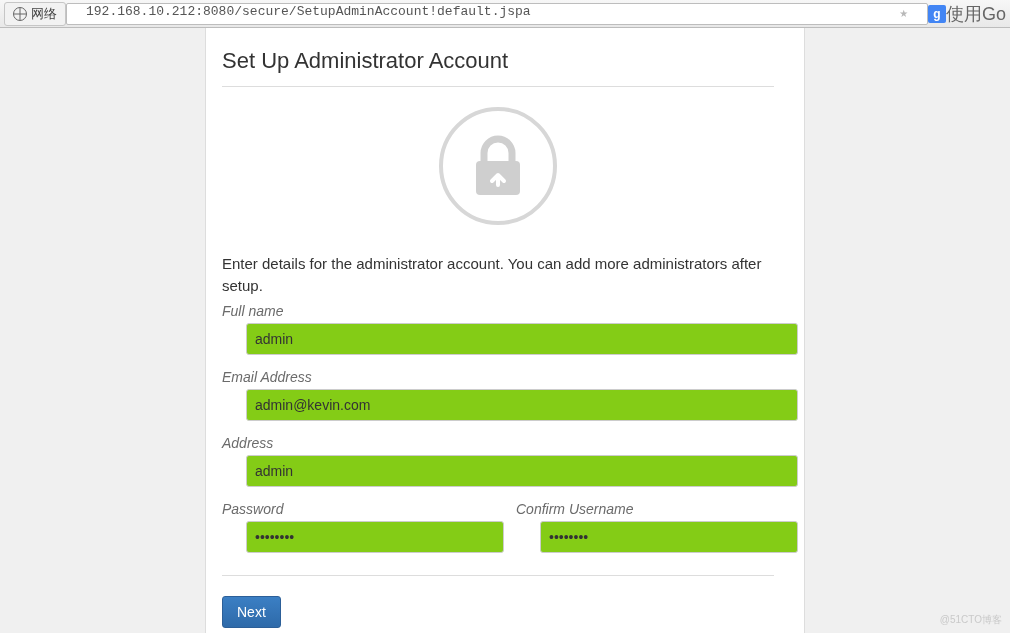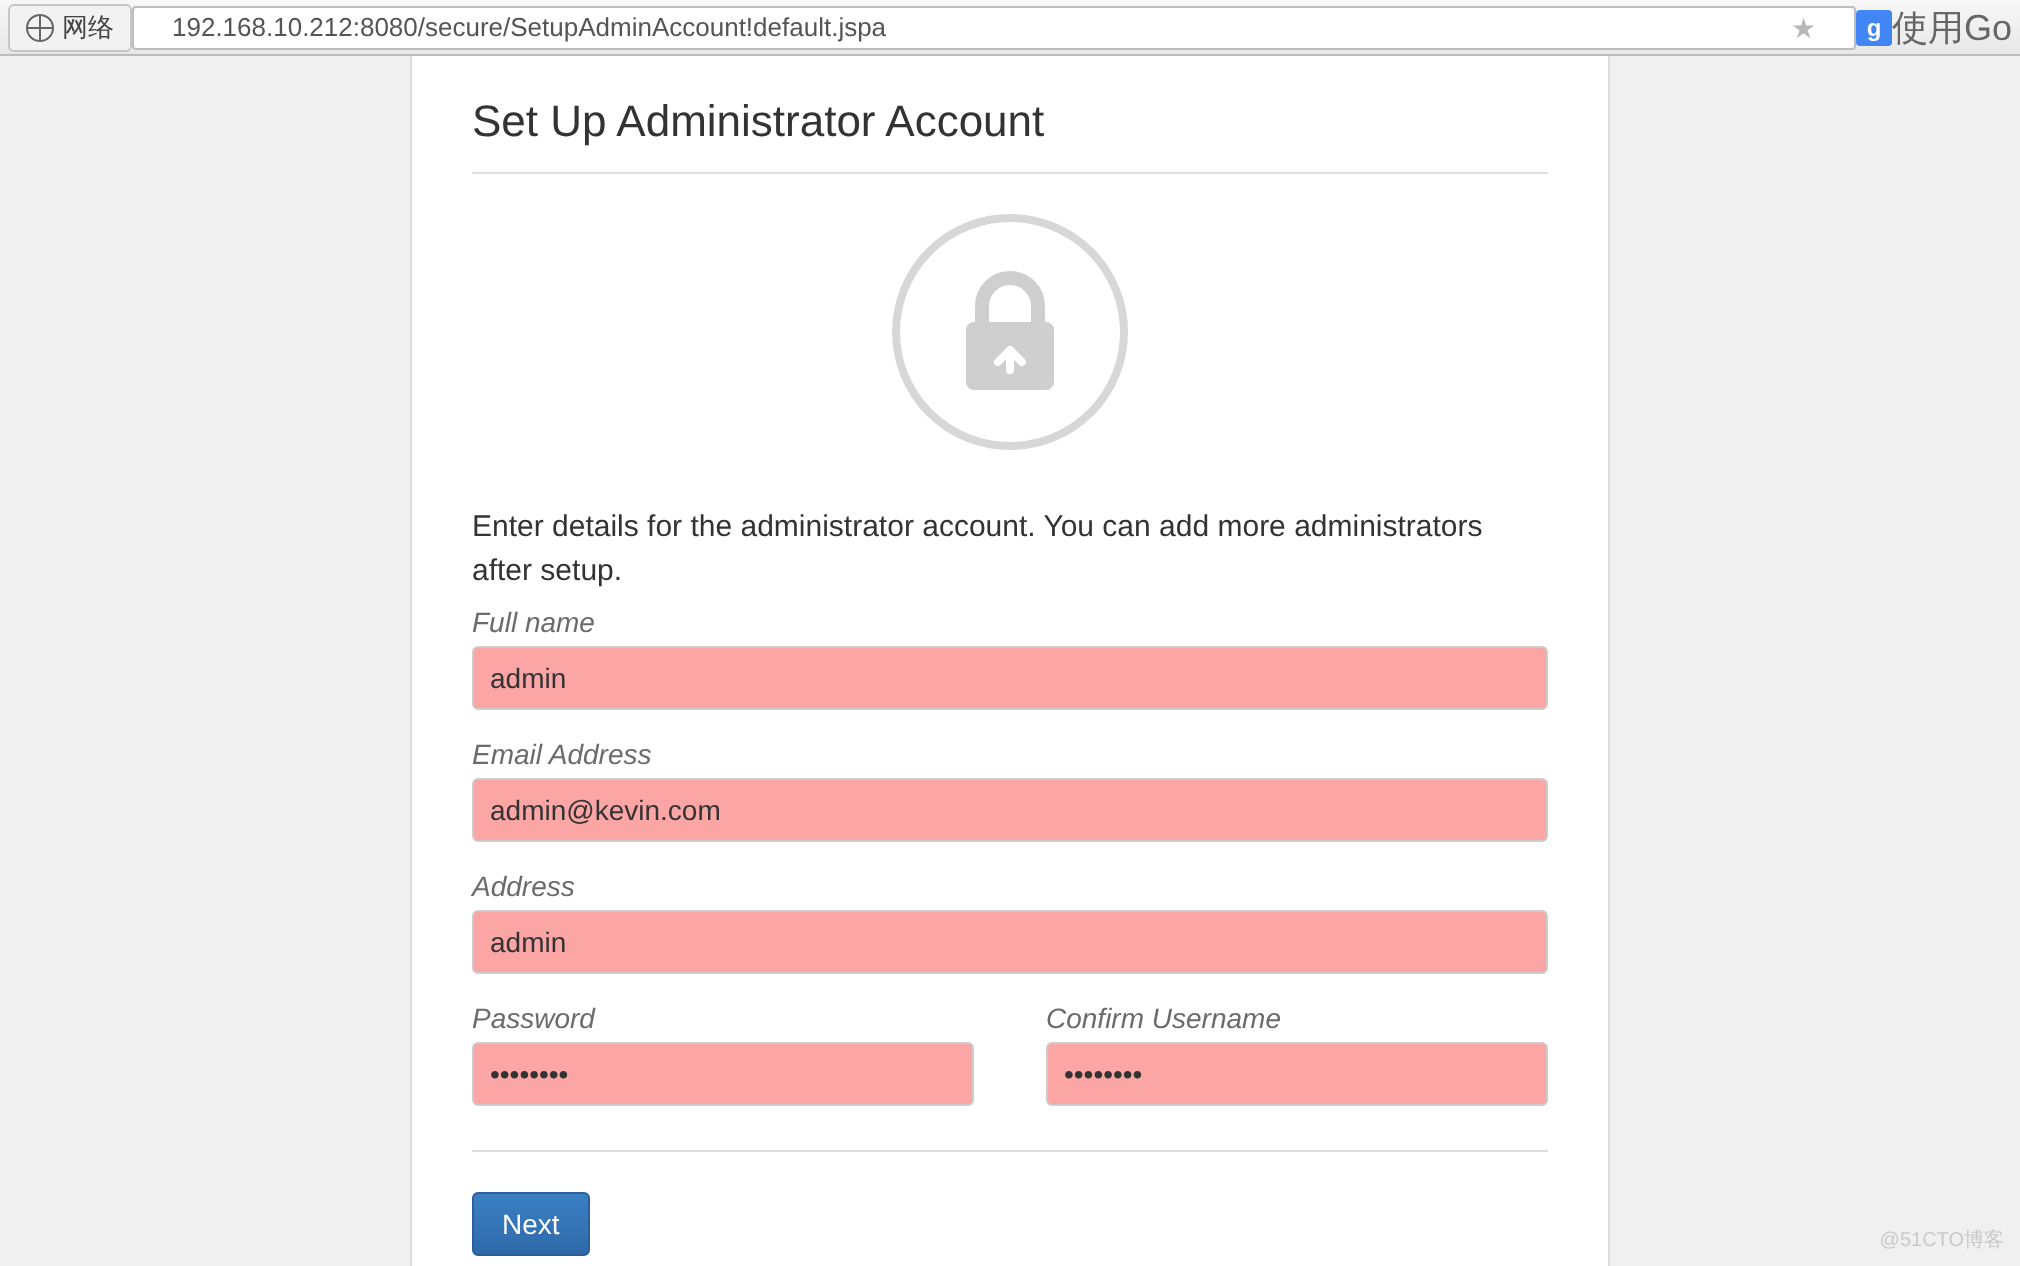--- a/index.html
+++ b/index.html
@@ -39,42 +39,42 @@
     }
     .globe-icon::before { content:""; position:absolute; left:50%; top:0; bottom:0; width:1px; background:#666; transform:translateX(-50%);}
     .globe-icon::after { content:""; position:absolute; top:50%; left:0; right:0; height:1px; background:#666; transform:translateY(-50%);}
     .url-box {
       flex: 1;
       height: 22px;
       background: #fff;
       border: 1px solid #bdbdbd;
       border-radius: 2px;
       display: flex;
-      align-items: center;
       padding: 0 19px;
       font-size: 13px;
       color: #555;
       justify-content: space-between;
+      font-family: Liberation Mono, monospace;
     }
     .star { color: #b8b8b8; font-size: 14px; }
     .g-badge {
       width: 18px; height: 18px; background: #4285f4; color:#fff; font-weight:bold; font-size:12px; display:flex; align-items:center; justify-content:center; border-radius:2px;
     }
     .search-hint { font-size: 18px; color: #666; white-space: nowrap; overflow: hidden; max-width: 60px; }
     
     .page-wrap {
       background: #f0f0f0;
       display: flex;
       justify-content: center;
       height: calc(100% - 28px);
     }
     .content {
       background: #fff;
       width: 600px;
-      padding: 20px 30px 30px 30px;
+      padding: 20px 30px 30px 16px;
       border-left: 1px solid #ddd;
       border-right: 1px solid #ddd;
       min-height: 100%;
     }
     h1 {
       font-size: 22px;
       font-weight: 400;
       color: #333;
       margin-bottom: 12px;
     }
@@ -109,21 +109,22 @@
       font-style: italic;
     }
     input[type=text], input[type=password], input[type=email] {
       width: 100%;
       height: 32px;
       border: 1px solid #ccc;
       border-radius: 3px;
       padding: 0 8px;
       font-size: 14px;
       color: #333;
-      background: #fca5a5;
+      background: #84cc16;
+      margin-left: 24px;
     }
     .btn-primary {
       background: #3572b0;
       background: linear-gradient(#3b7fc4, #2e6aa9);
       color: #fff;
       border: 1px solid #2c5f98;
       border-radius: 3px;
       padding: 7px 14px;
       font-size: 14px;
       cursor: pointer;

